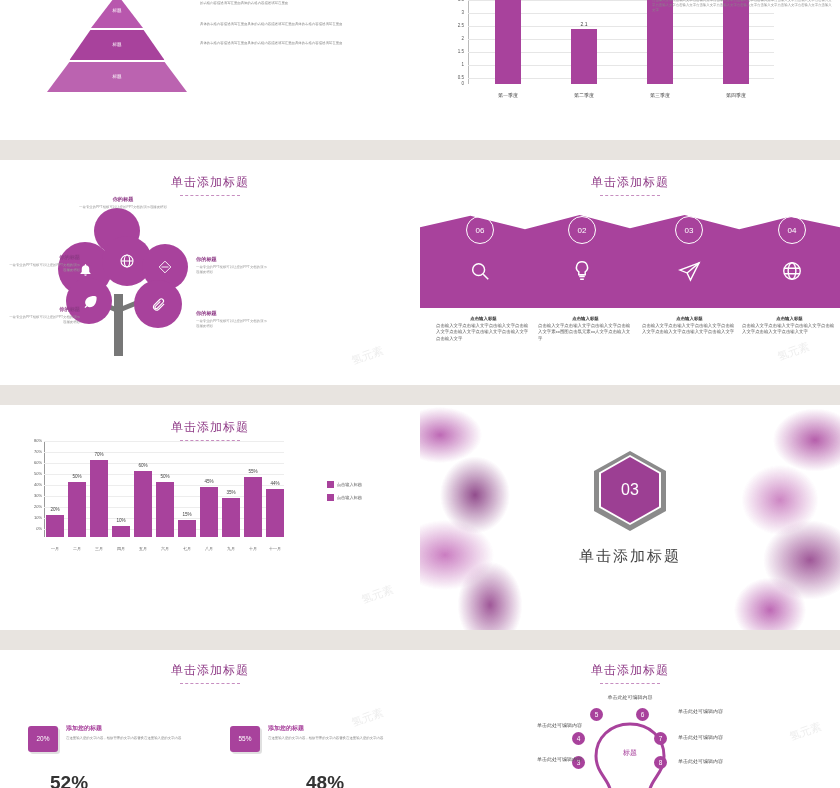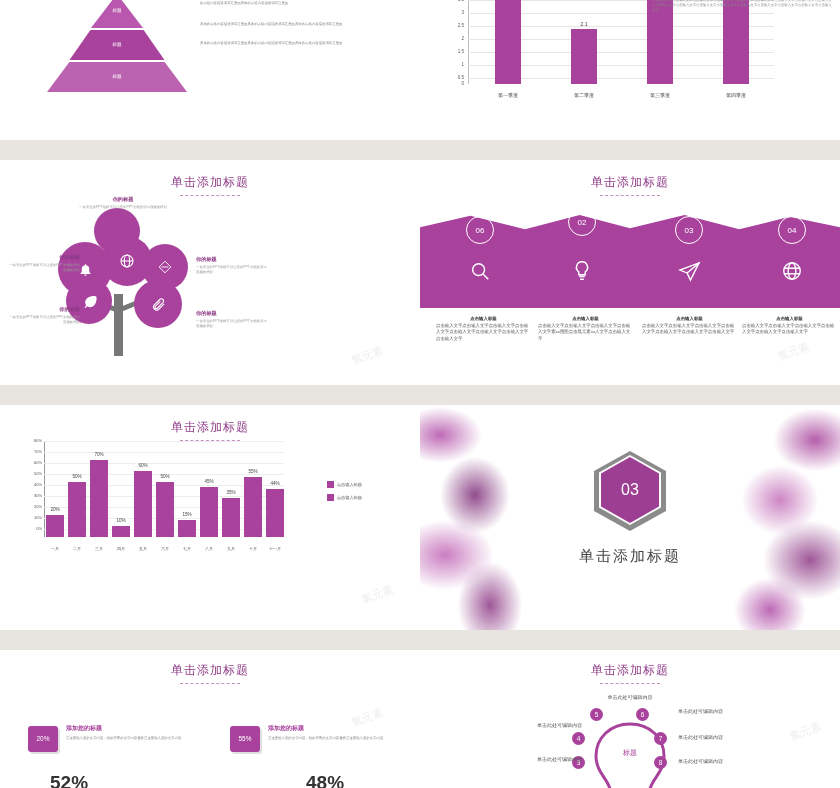--- a/index.html
+++ b/index.html
@@ -247,21 +247,21 @@
     <div class="wm" style="right:36px;bottom:22px;">氢元素</div>
   </div>
 
   <div class="slide">
     <div class="title-cn" style="margin-top:14px">单击添加标题</div>
     <div class="title-underline"></div>
 
     <div class="wave"></div>
 
     <div class="circ" style="left:46px;top:56px;">06</div>
-    <div class="circ" style="left:148px;top:48px;">02</div>
+    <div class="circ" style="left:148px;top:56px;">02</div>
     <div class="circ" style="left:255px;top:56px;">03</div>
     <div class="circ" style="left:358px;top:56px;">04</div>
 
     <div class="icowrap" style="left:45px;top:96px;">
       <svg width="22" height="22" viewBox="0 0 24 24" fill="none" stroke="#fff" stroke-width="1.6">
           <circle cx="10.5" cy="10.5" r="6.5"></circle>
           <path d="M15.5 15.5 21 21"></path>
         </svg>
     </div>
     <div class="icowrap" style="left:147px;top:96px;">

